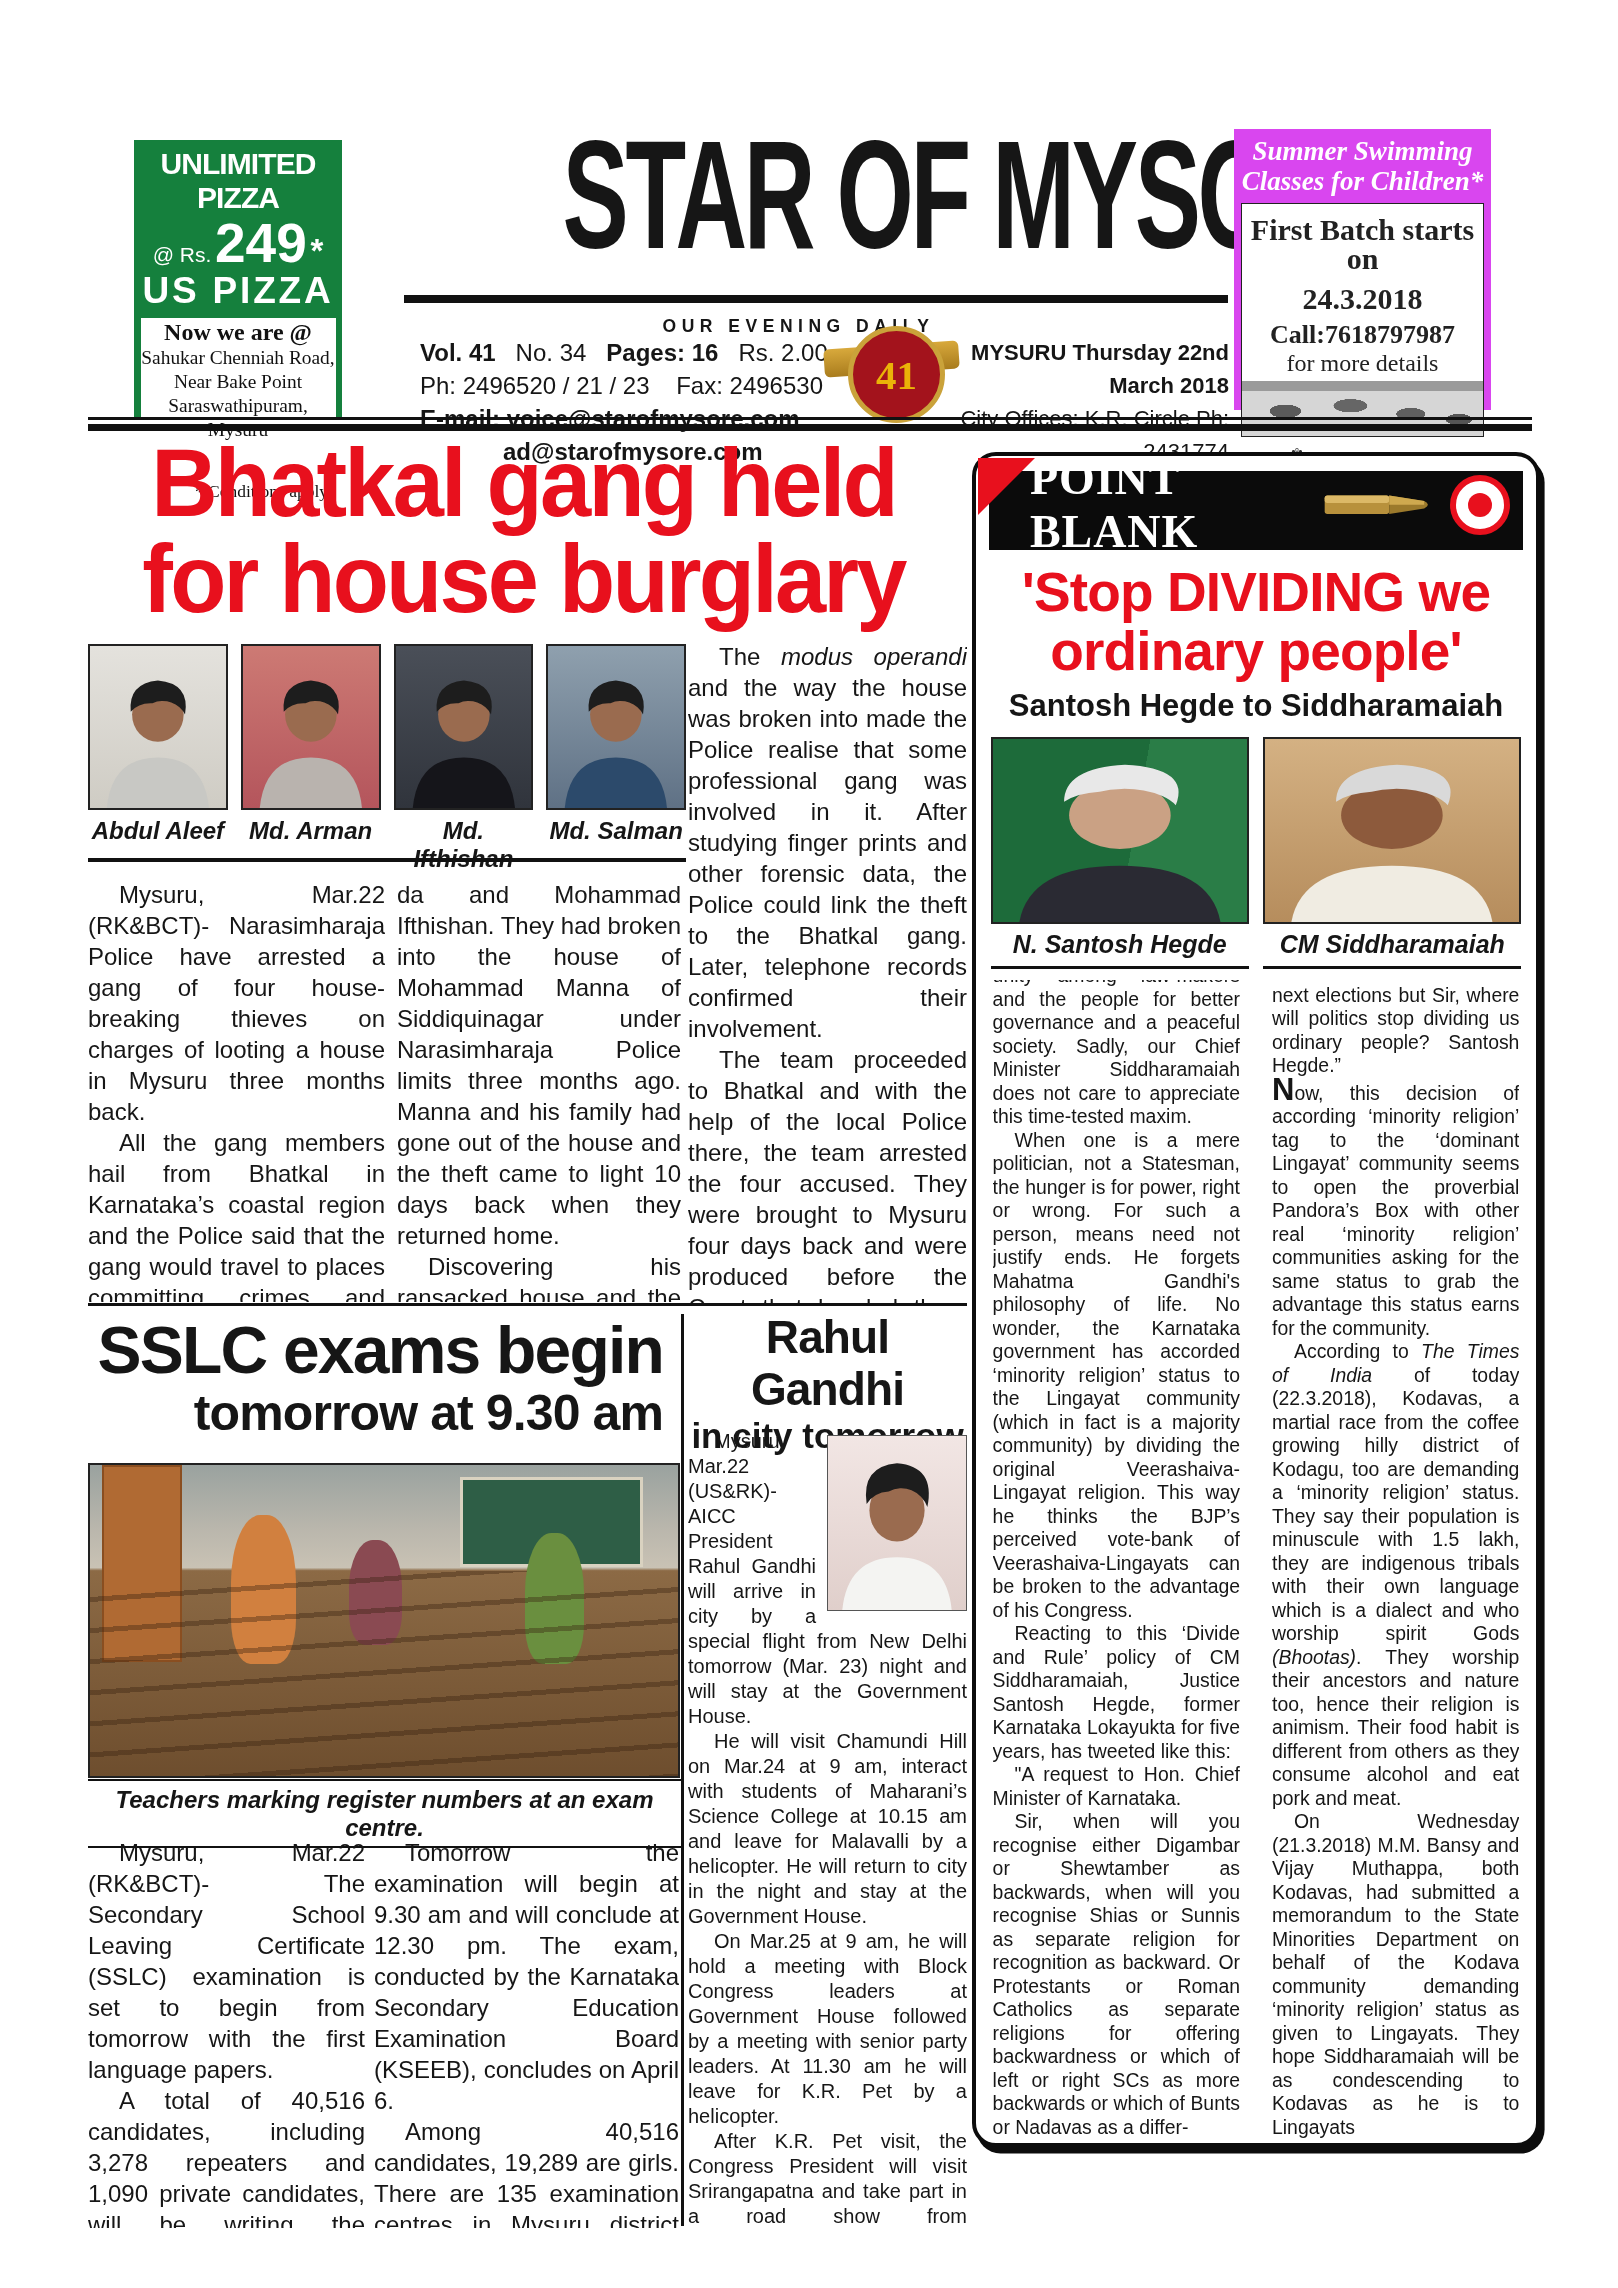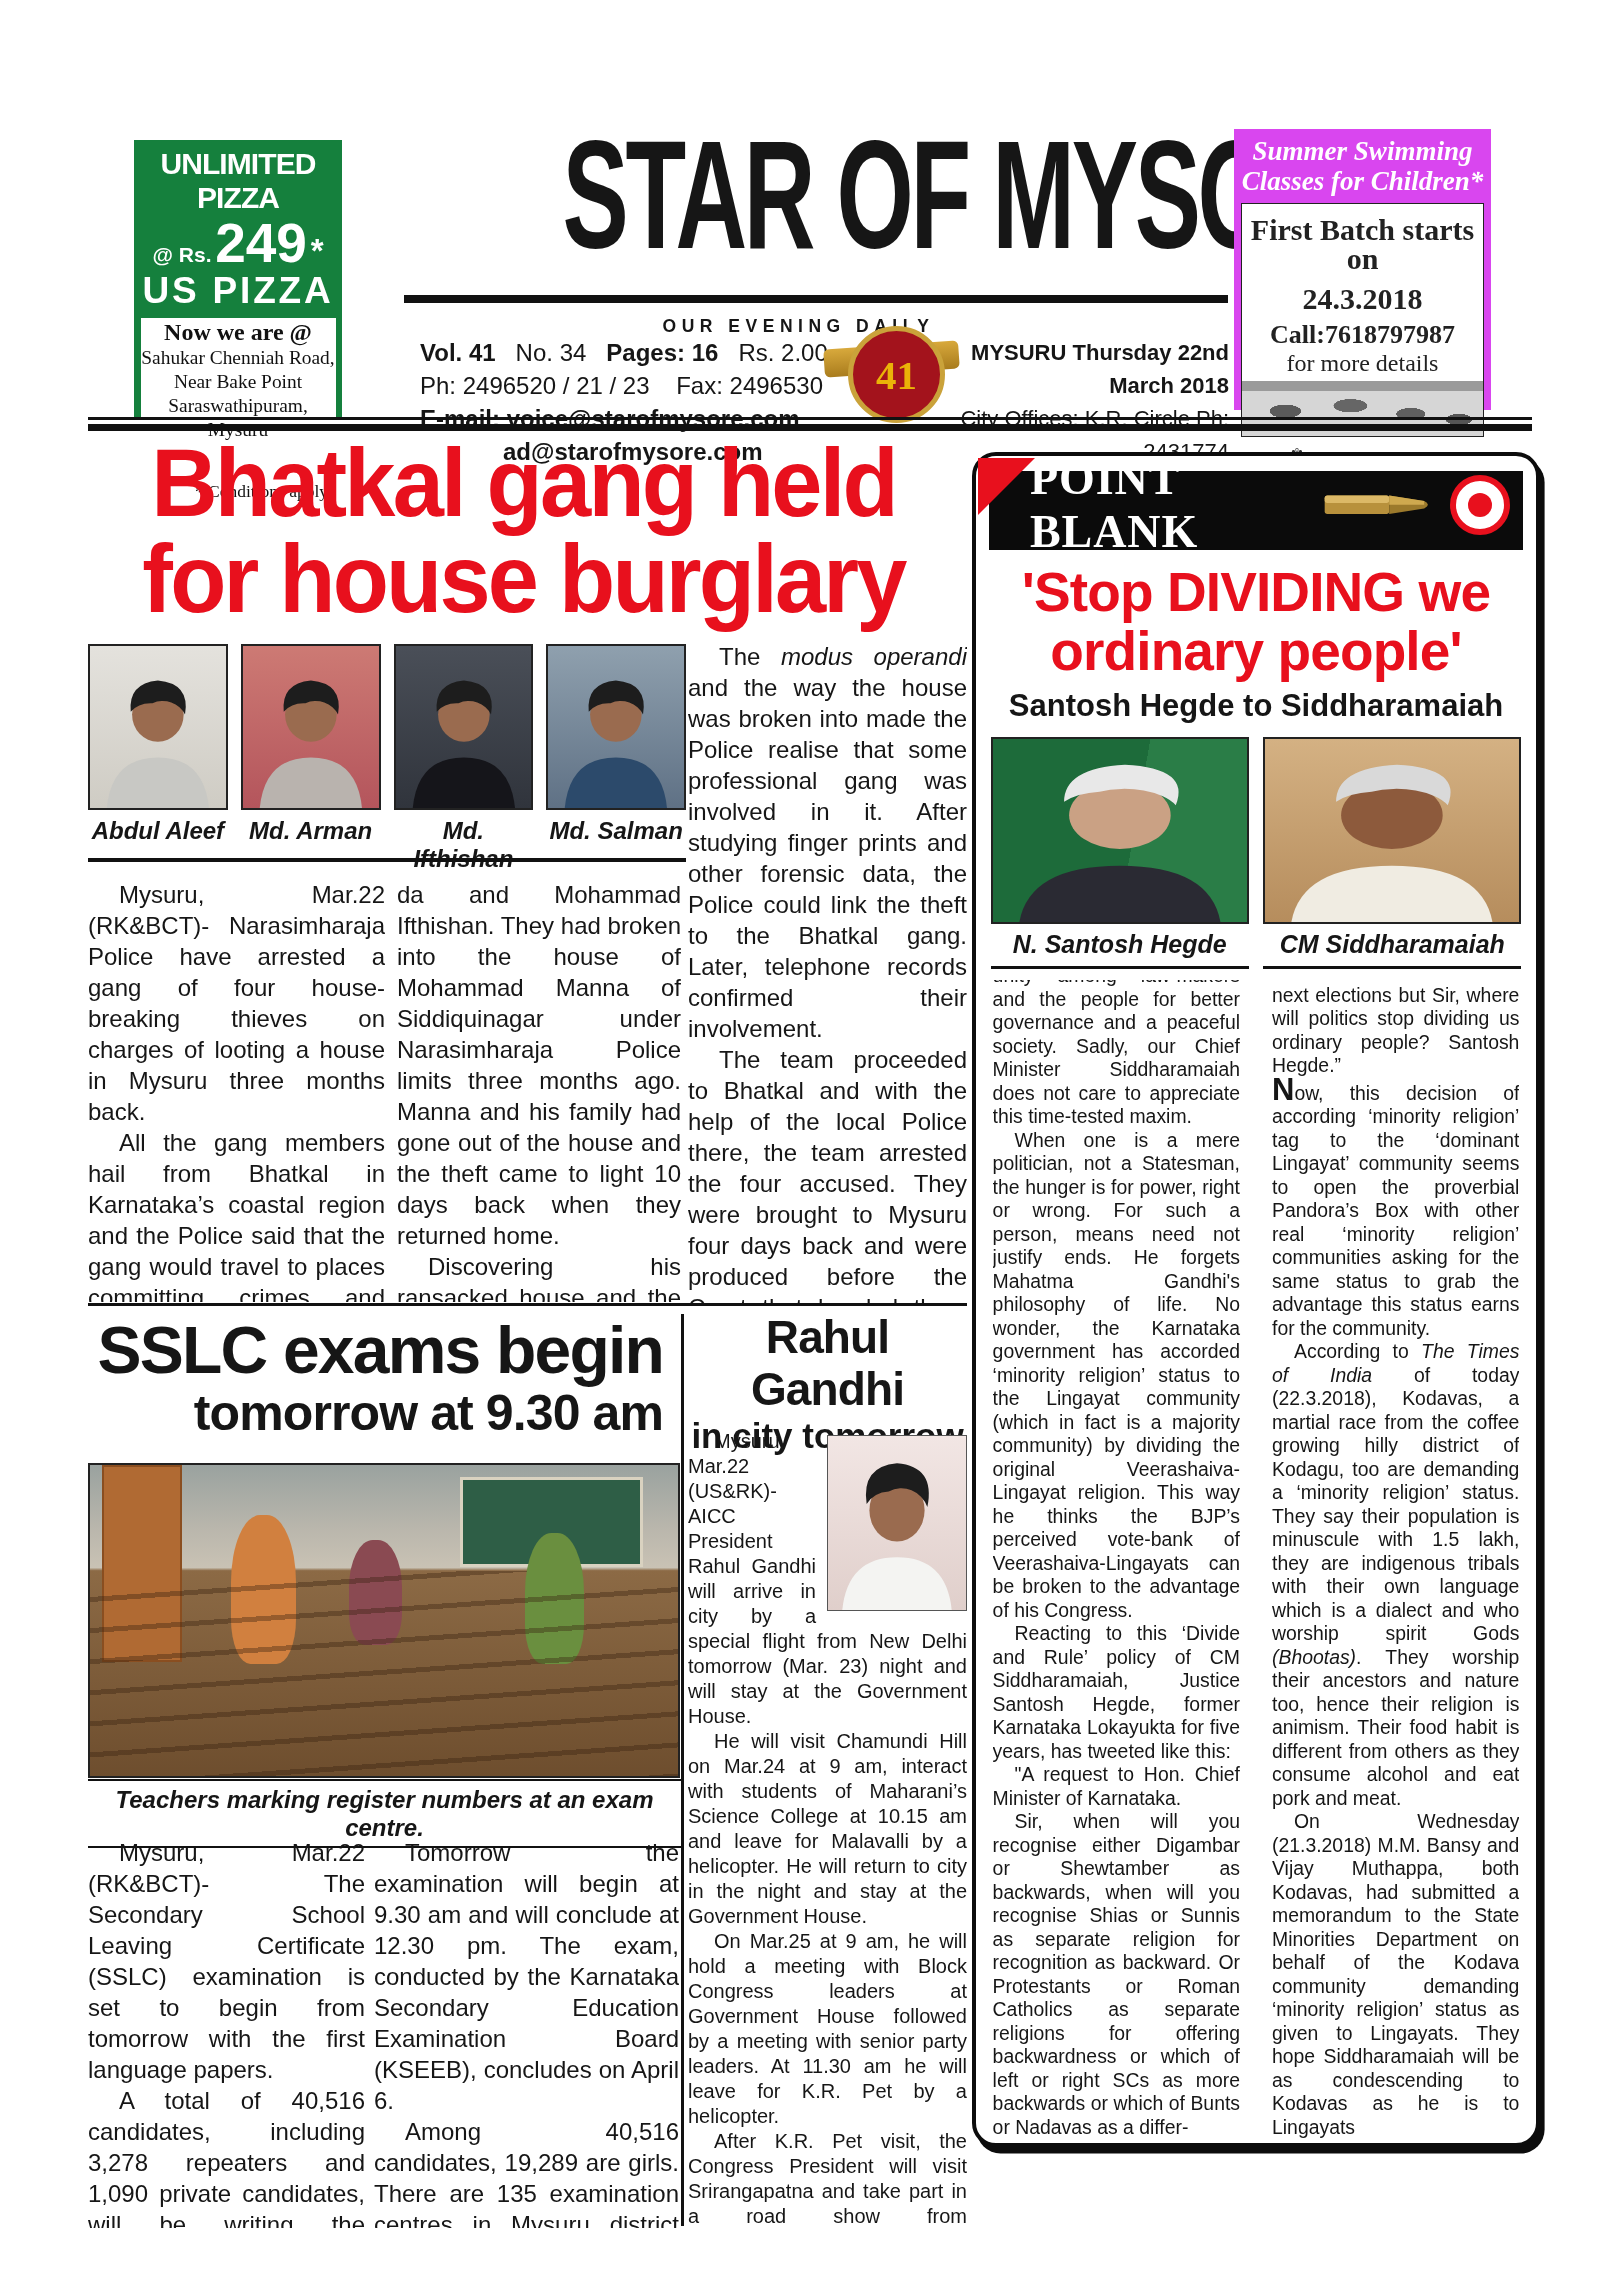--- a/index.html
+++ b/index.html
@@ -20,21 +20,21 @@
   .logo-badge{left:835px;top:319px;width:113px;height:113px;}
   .logo-ribbon{position:absolute;left:-11px;top:26px;width:135px;height:28px;background:linear-gradient(#d8a93c,#a97c1d);border-radius:5.5px;transform:rotate(-4deg);}
   .logo-circle{position:absolute;left:13px;top:7.4px;width:87px;height:87px;border-radius:50%;
         background:#a3131c;border:5.5px solid #caa23a;display:flex;align-items:center;justify-content:center;
         color:#eab308;font-family:"Liberation Serif",serif;font-weight:700;font-size:41px;}
 
   
   .pizza{left:134px;top:140px;width:208px;height:280px;background:#15803d;color:#fff;text-align:center;}
   .pz1{font-size:30px;font-weight:900;letter-spacing:-0.9px;padding-top:7.4px;}
   .pz2{display:flex;align-items:baseline;justify-content:center;gap:3.7px;margin-top:1.8px;}
-  .pz2 .at{font-size:21px;font-weight:700;}
+  .pz2 .at{font-size:21px;font-weight:400;}
   .pz2 .pr{font-size:55px;font-weight:900;line-height:52px;}
   .pz2 .st{font-size:33px;font-weight:900;}
   .pz3{font-size:37px;font-weight:900;letter-spacing:2.8px;margin-top:0px;}
   .pz-white{background:#fff;color:#111;margin:5.5px 6.5px 0;font-family:"Liberation Serif",serif;padding:1.8px 0 3.7px;}
   .pz-now{font-size:24px;font-weight:700;}
   .pz-addr{font-size:19.4px;line-height:24px;}
   .pz-phone{font-size:23px;font-weight:900;letter-spacing:0px;margin-top:2.8px;white-space:nowrap;}
   .pz-cond{background:#fff;color:#111;margin:3.7px 6.5px 0;font-family:"Liberation Serif",serif;
         font-size:17.5px;text-align:right;padding:0.9px 7.4px 1.8px;}
 

